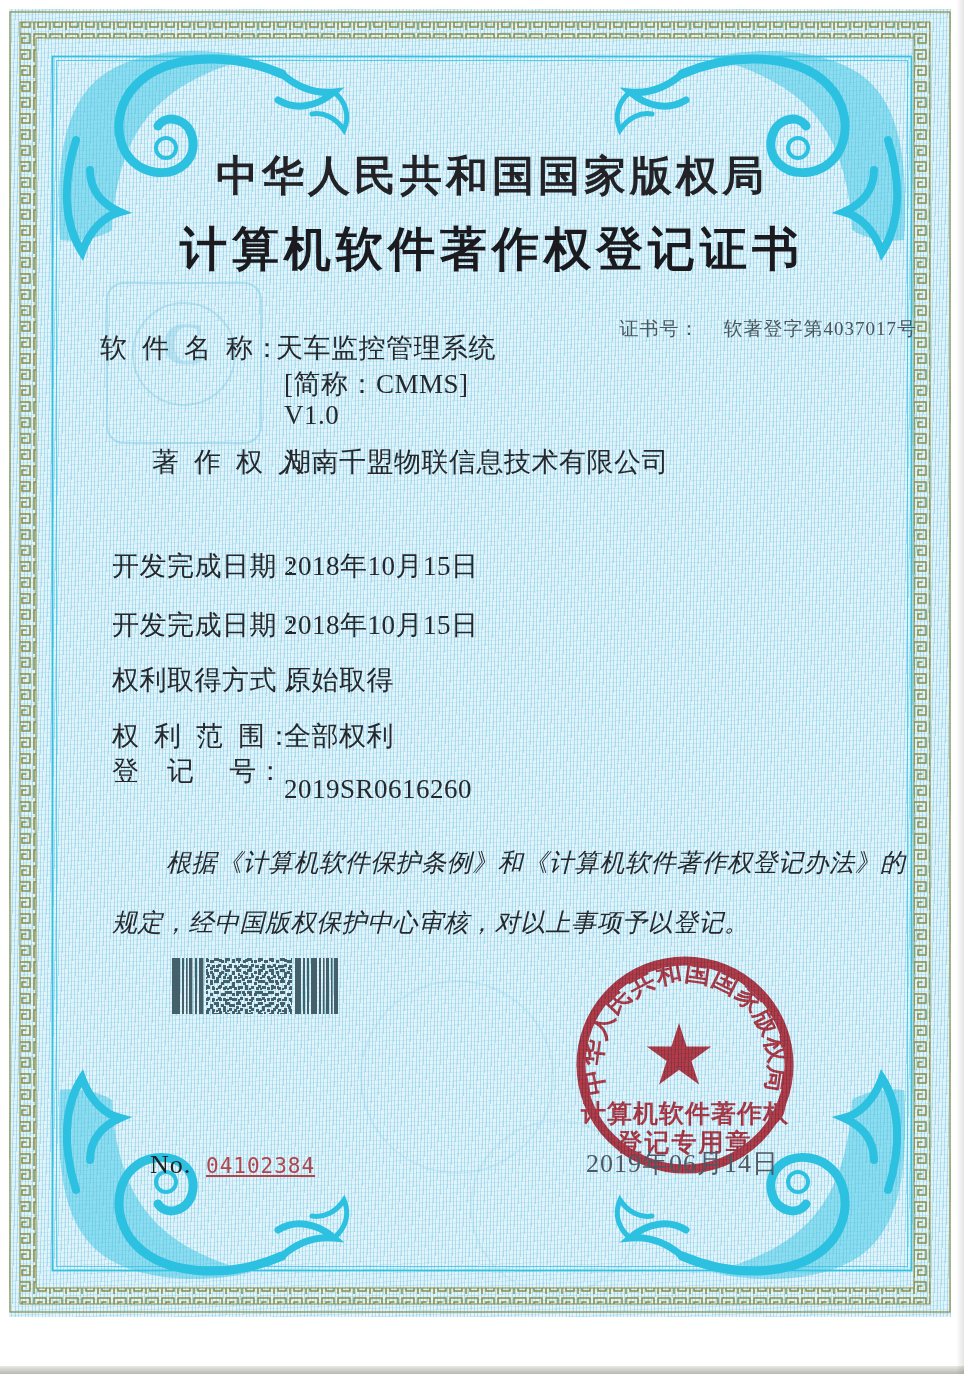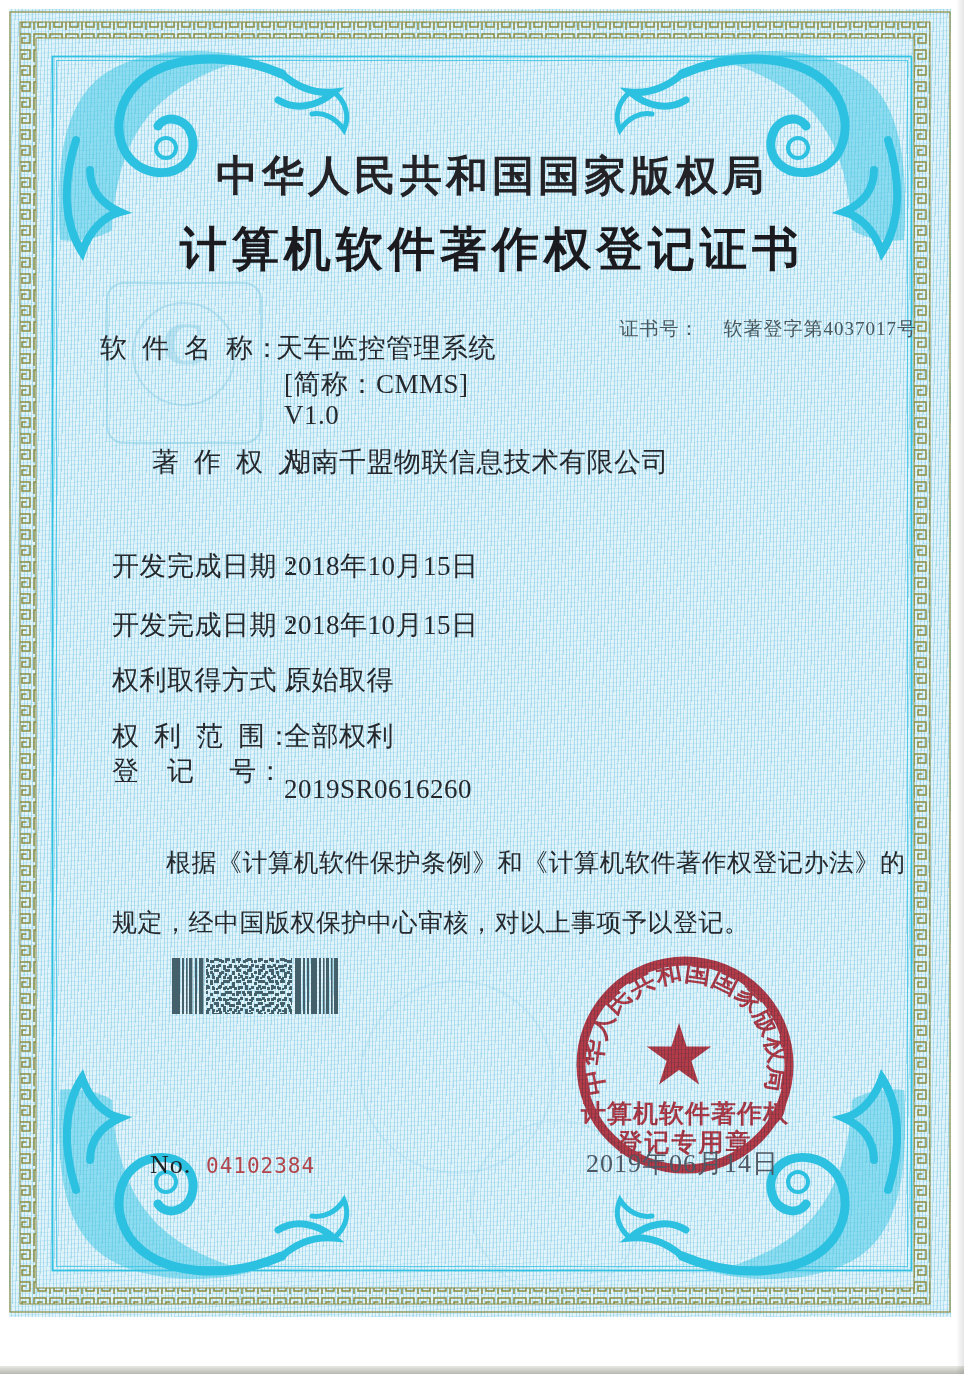--- a/index.html
+++ b/index.html
@@ -20,21 +20,21 @@
 
   .title1{left:0;top:148px;width:984px;text-align:center;font-size:42px;font-weight:bold;
           letter-spacing:4px;color:#232327;}
   .title2{left:0;top:218px;width:984px;text-align:center;font-size:47px;font-weight:bold;
           letter-spacing:5px;color:#1b1b1f;}
   .certno{left:600px;top:294px;font-size:19px;color:#47555c;letter-spacing:1px;white-space:pre;}
   .certno .lbl{margin-right:24px;margin-left:8px;}
 
   .row-label{font-size:27px;color:#25282c;font-weight:500;white-space:pre;letter-spacing:.5px;}
   .row-value{font-size:27px;color:#25282c;white-space:pre;letter-spacing:.5px;}
-  .stmt{font-size:25px;color:#25282c;letter-spacing:.5px;white-space:pre;}
+  .stmt{font-size:25px;color:#25282c;letter-spacing:.5px;white-space:pre;font-style:italic;}
 
   .serial-label{left:150px;top:1150px;font-size:26px;color:#1e2225;letter-spacing:1px;}
   .serial-value{left:206px;top:1154px;font-size:21px;color:#b2454c;
                 font-family:"DejaVu Sans Mono","Liberation Mono",monospace;letter-spacing:1px;}
   .seal-date{left:586px;top:1146px;font-size:26px;font-weight:400;color:#4e5864;
              letter-spacing:1px;z-index:7;white-space:pre;}
   .seal-svg{left:545px;top:925px;z-index:6;mix-blend-mode:multiply;opacity:.95;}
 
   
   .emboss{left:106px;top:282px;width:152px;height:158px;border:2px solid rgba(137,205,227,.55);
@@ -190,16 +190,16 @@
     <textPath href="#sealArc" startOffset="1">中华人民共和国国家版权局</textPath>
   </text>
   <polygon fill="#c9333f" points="134,98 141.6,121.5 166.3,121.5 146.4,136 154,159.5 134,145 114,159.5 121.6,136 101.7,121.5 126.4,121.5"></polygon>
   <text x="140" y="197" text-anchor="middle" font-size="25" font-weight="bold" fill="#c9333f" letter-spacing="1" font-family="'Liberation Sans','DejaVu Sans',sans-serif">计算机软件著作权</text>
   <text x="140" y="226" text-anchor="middle" font-size="25" font-weight="bold" fill="#c9333f" letter-spacing="2" font-family="'Liberation Sans','DejaVu Sans',sans-serif">登记专用章</text>
 </svg>
 
 <div class="abs seal-date">2019年06月14日</div>
 
 <div class="abs serial-label" style="z-index:3;">No.</div>
-<div class="abs serial-value" style="z-index:3;">04102384</div>
+<div class="abs serial-value" style="z-index:3;text-decoration:underline;">04102384</div>
 
 <div class="abs edge-bottom"></div>
 <div class="abs edge-right"></div>
 
 </body></html>

